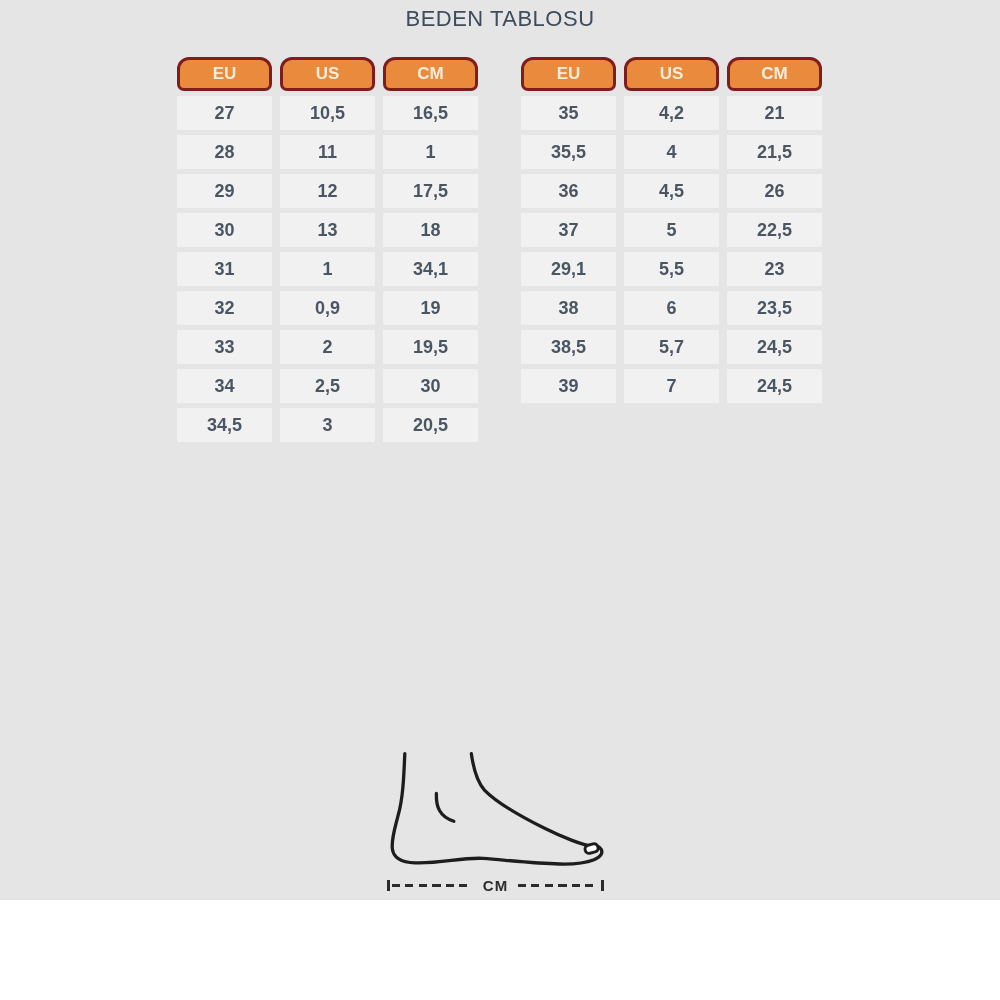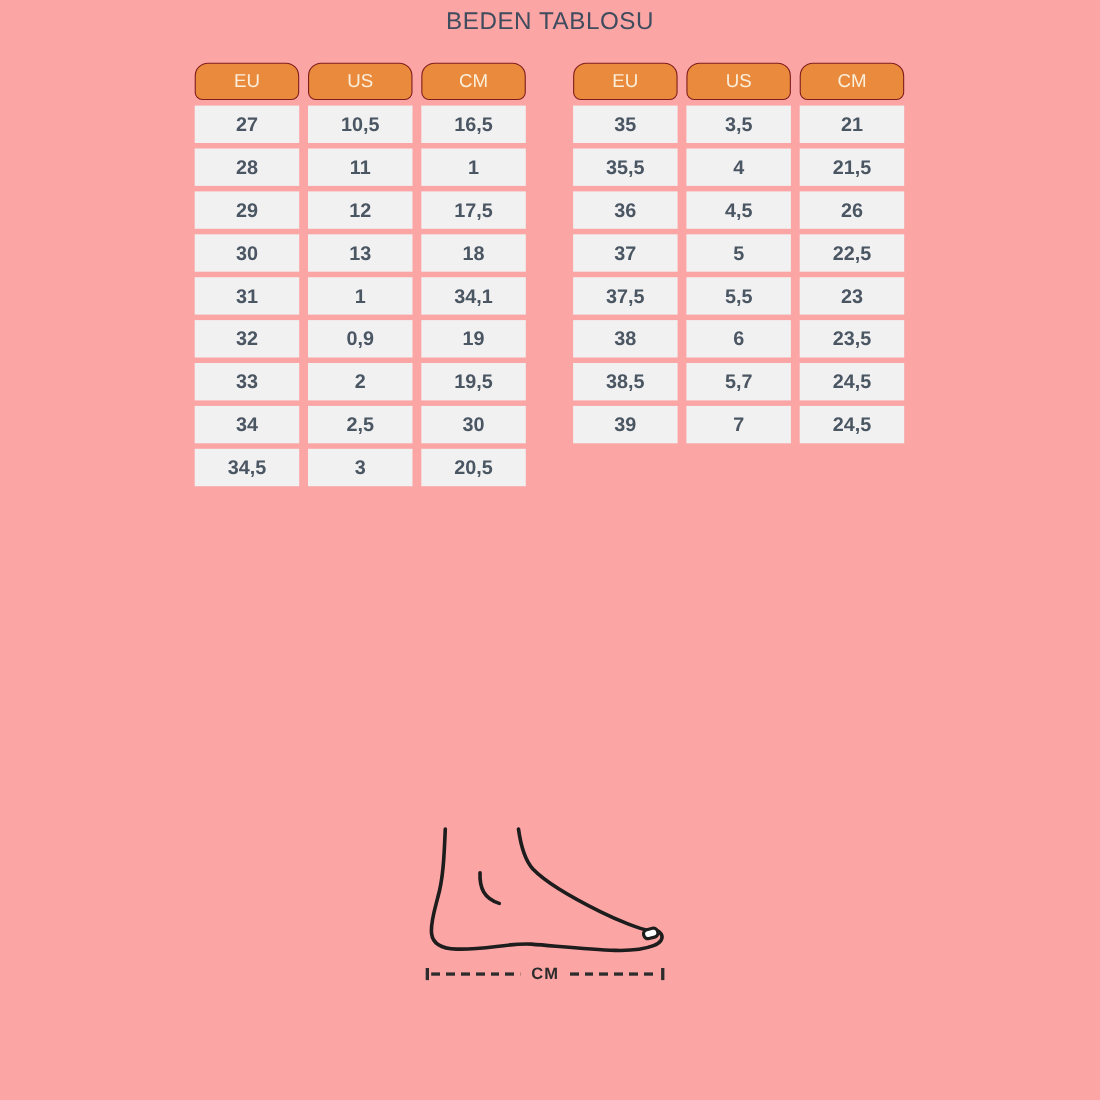--- a/index.html
+++ b/index.html
@@ -4,22 +4,22 @@
 <style>
   html, body {
     margin: 0;
     padding: 0;
     background: #ffffff;
     font-family: "Liberation Sans", "DejaVu Sans", sans-serif;
   }
   .page {
     position: relative;
     width: 1000px;
-    height: 1000px;
-    background: #fca5a5;
+    height: 900px;
+    background: #e5e5e5;
     overflow: hidden;
   }
   .title {
     position: absolute;
     top: 6px;
     left: 0;
     width: 100%;
     text-align: center;
     font-size: 22px;
     letter-spacing: 0.5px;
@@ -32,24 +32,24 @@
     display: grid;
     grid-template-columns: 95px 95px 95px;
     column-gap: 8px;
     row-gap: 5px;
     grid-auto-rows: 34px;
   }
   .size-table.left  { left: 177px; }
   .size-table.right { left: 521px; }
   .th {
     background: #e98a3c;
-    border: 1px solid #7f1d1d;
+    border: 3px solid #7f1d1d;
     border-radius: 12px 12px 7px 7px;
     color: #faeeda;
-    font-weight: 400;
+    font-weight: 700;
     font-size: 17px;
     display: flex;
     align-items: center;
     justify-content: center;
     box-sizing: border-box;
   }
   .td {
     background: #f1f1f2;
     color: #4b5663;
     font-weight: 600;
@@ -142,32 +142,32 @@
       <div class="td">30</div>
       <div class="td">34,5</div>
       <div class="td">3</div>
       <div class="td">20,5</div>
     </div>
   <div class="size-table right">
       <div class="th">EU</div>
       <div class="th">US</div>
       <div class="th">CM</div>
       <div class="td">35</div>
-      <div class="td">3,5</div>
+      <div class="td">4,2</div>
       <div class="td">21</div>
       <div class="td">35,5</div>
       <div class="td">4</div>
       <div class="td">21,5</div>
       <div class="td">36</div>
       <div class="td">4,5</div>
       <div class="td">26</div>
       <div class="td">37</div>
       <div class="td">5</div>
       <div class="td">22,5</div>
-      <div class="td">37,5</div>
+      <div class="td">29,1</div>
       <div class="td">5,5</div>
       <div class="td">23</div>
       <div class="td">38</div>
       <div class="td">6</div>
       <div class="td">23,5</div>
       <div class="td">38,5</div>
       <div class="td">5,7</div>
       <div class="td">24,5</div>
       <div class="td">39</div>
       <div class="td">7</div>

